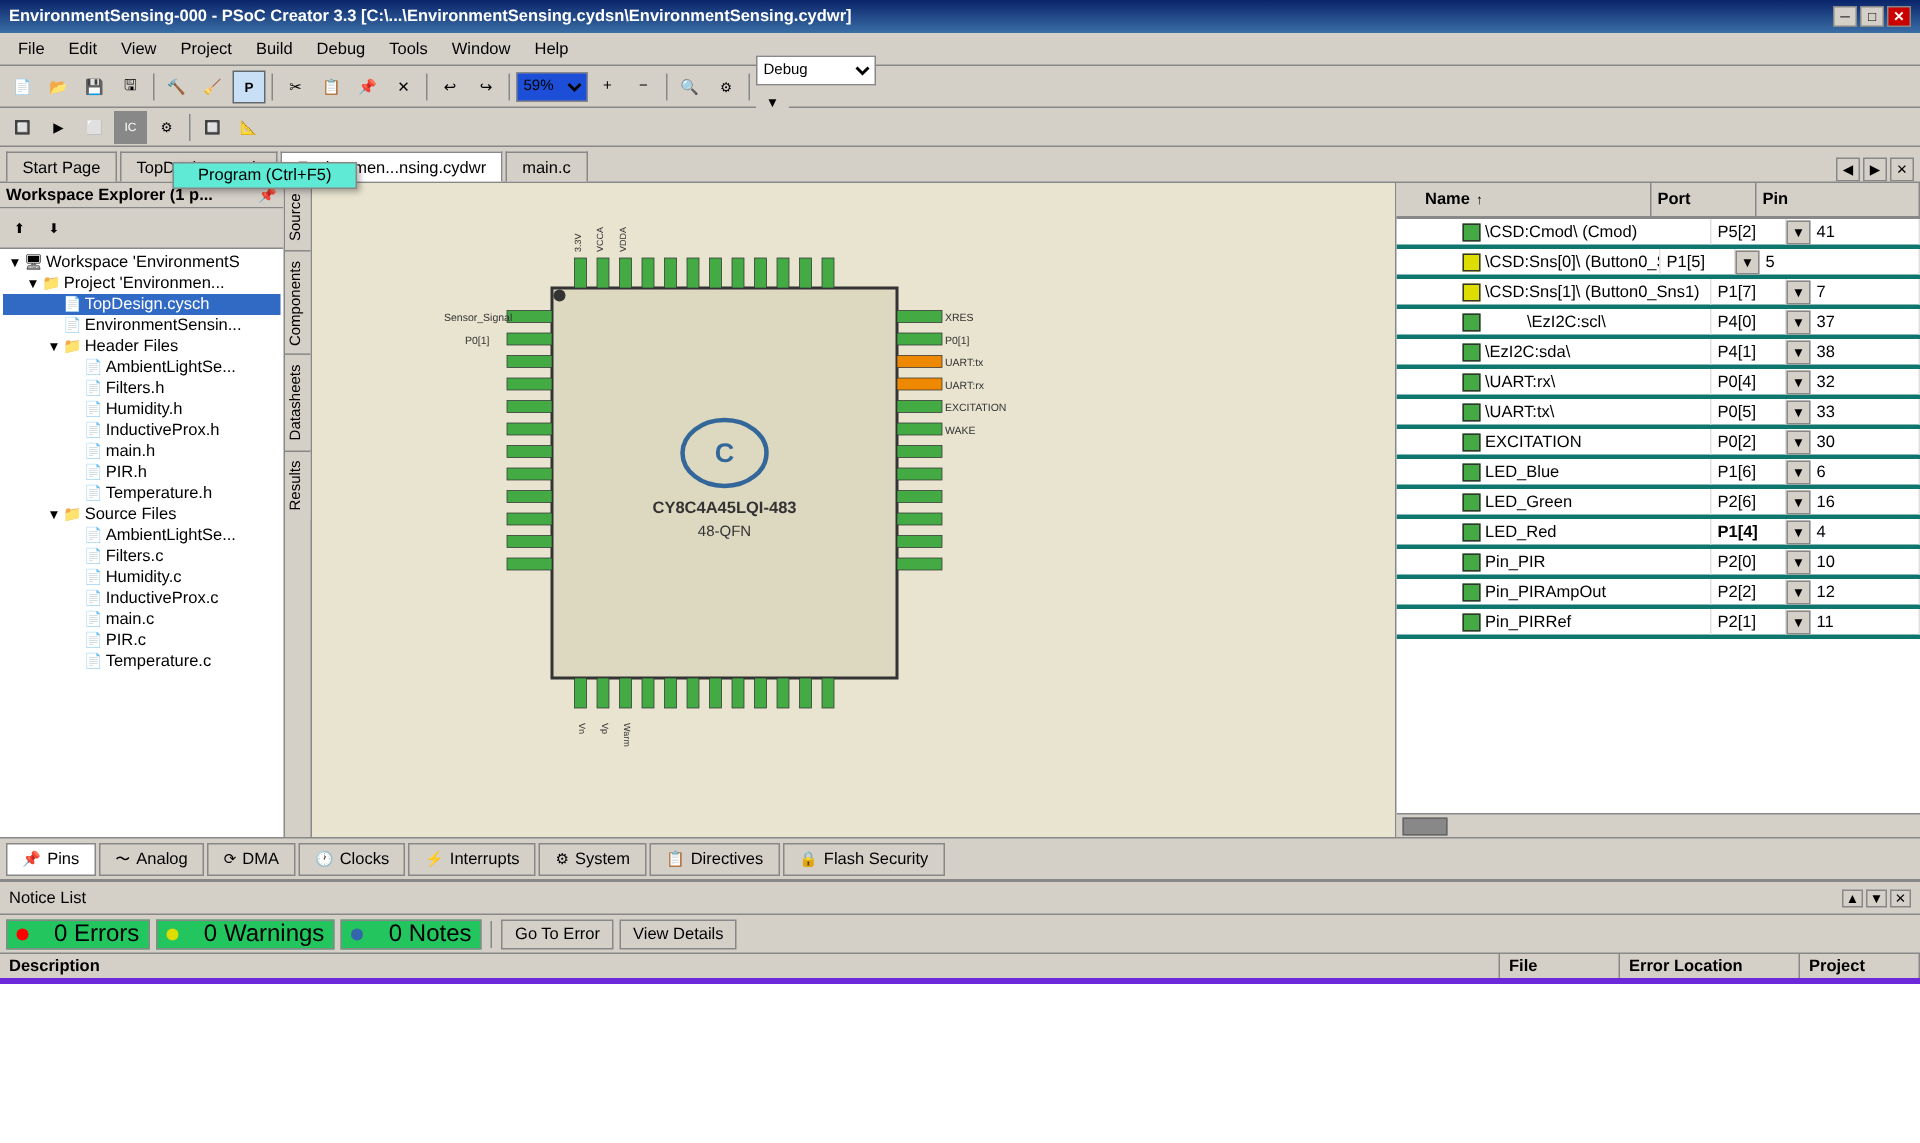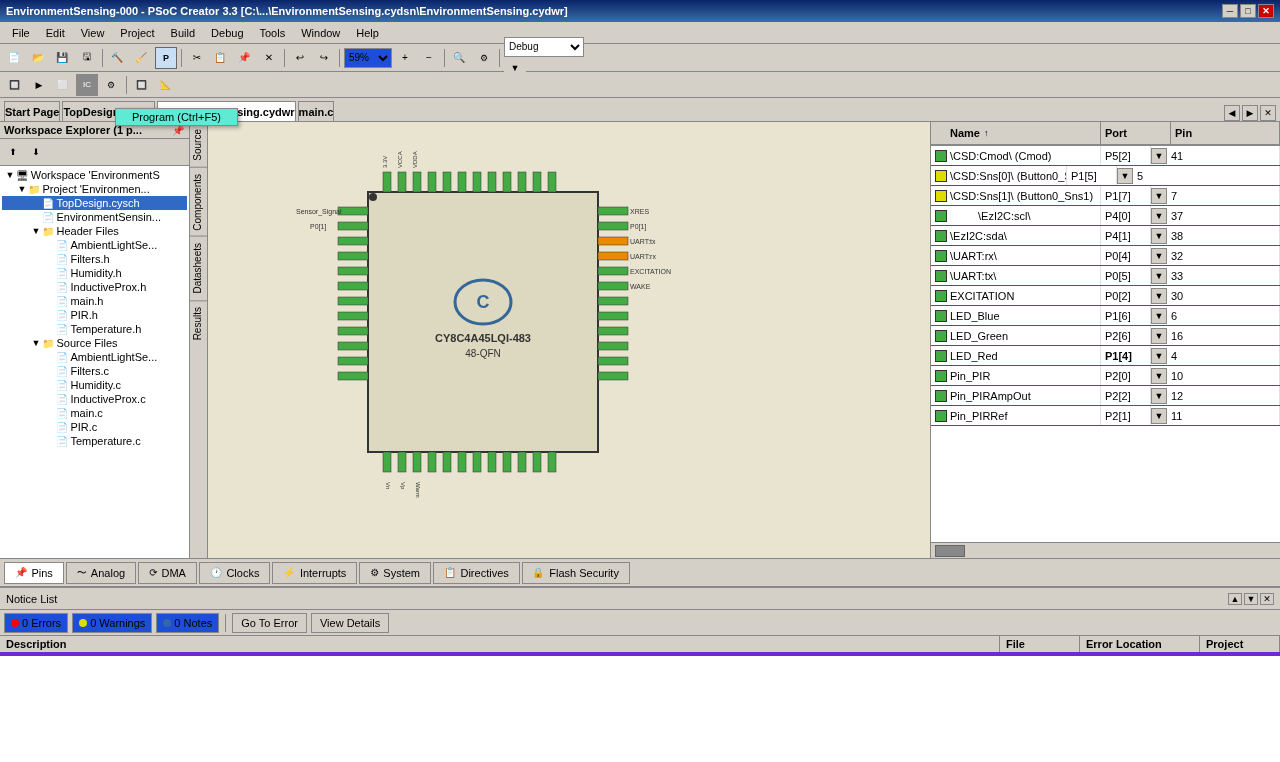--- a/index.html
+++ b/index.html
@@ -156,31 +156,30 @@
     
     #tab-bar {
       background: #d4d0c8;
       height: 24px;
       display: flex;
       align-items: flex-end;
       padding: 0 4px;
       border-bottom: 1px solid #888;
     }
     .tab {
-      padding: 3px 0;
+      padding: 3px 10px;
       background: #d4d0c8;
       border: 1px solid #888;
       border-bottom: none;
       cursor: pointer;
       font-size: 11px;
       margin-right: 2px;
       height: 20px;
       display: flex;
       align-items: center;
-      font-weight: bold;
     }
     .tab.active { background: white; }
     #tab-nav { margin-left: auto; display: flex; gap: 2px; }
     .tab-nav-btn { width: 16px; height: 16px; font-size: 9px; border: 1px solid #888; background: #d4d0c8; cursor: pointer; display: flex; align-items: center; justify-content: center; }
 
     
     #canvas-area {
       position: relative;
       width: 100%;
       height: 100%;
@@ -208,23 +207,24 @@
       border-right: 1px solid #888;
       display: flex;
       align-items: center;
     }
     #pins-table-body {
       flex: 1;
       overflow-y: auto;
     }
     .pin-row {
       display: flex;
-      border-bottom: 1px solid #0f766e;
+      border-bottom: 3px solid #0f766e;
       height: 20px;
       align-items: center;
+      padding-left: 40px;
     }
     .pin-cell {
       padding: 1px 4px;
       font-size: 11px;
       border-right: 1px solid #e0e0e0;
       overflow: hidden;
       white-space: nowrap;
       display: flex;
       align-items: center;
       height: 100%;
@@ -305,26 +305,26 @@
       padding: 2px 8px;
       background: #d4d0c8;
       border: 1px solid #888;
       cursor: pointer;
       font-size: 11px;
       height: 20px;
       display: flex; align-items: center;
     }
     .notice-count-btn {
       padding: 2px 6px;
-      background: #1d4ed8;
+      background: #22c55e;
       border: 1px solid #888;
       cursor: pointer;
-      font-size: 11px;
+      font-size: 16px;
       height: 20px;
-      display: flex; align-items: center; gap: 3px;
+      display: flex; align-items: center; gap: 17px;
     }
     .count-dot-red { width: 8px; height: 8px; border-radius: 50%; background: red; }
     .count-dot-yellow { width: 8px; height: 8px; border-radius: 50%; background: #dd0; }
     .count-dot-blue { width: 8px; height: 8px; border-radius: 50%; background: #36a; }
     #notice-table-header {
       display: flex;
       background: #d4d0c8;
       border-bottom: 4px solid #6d28d9;
       height: 20px;
     }

